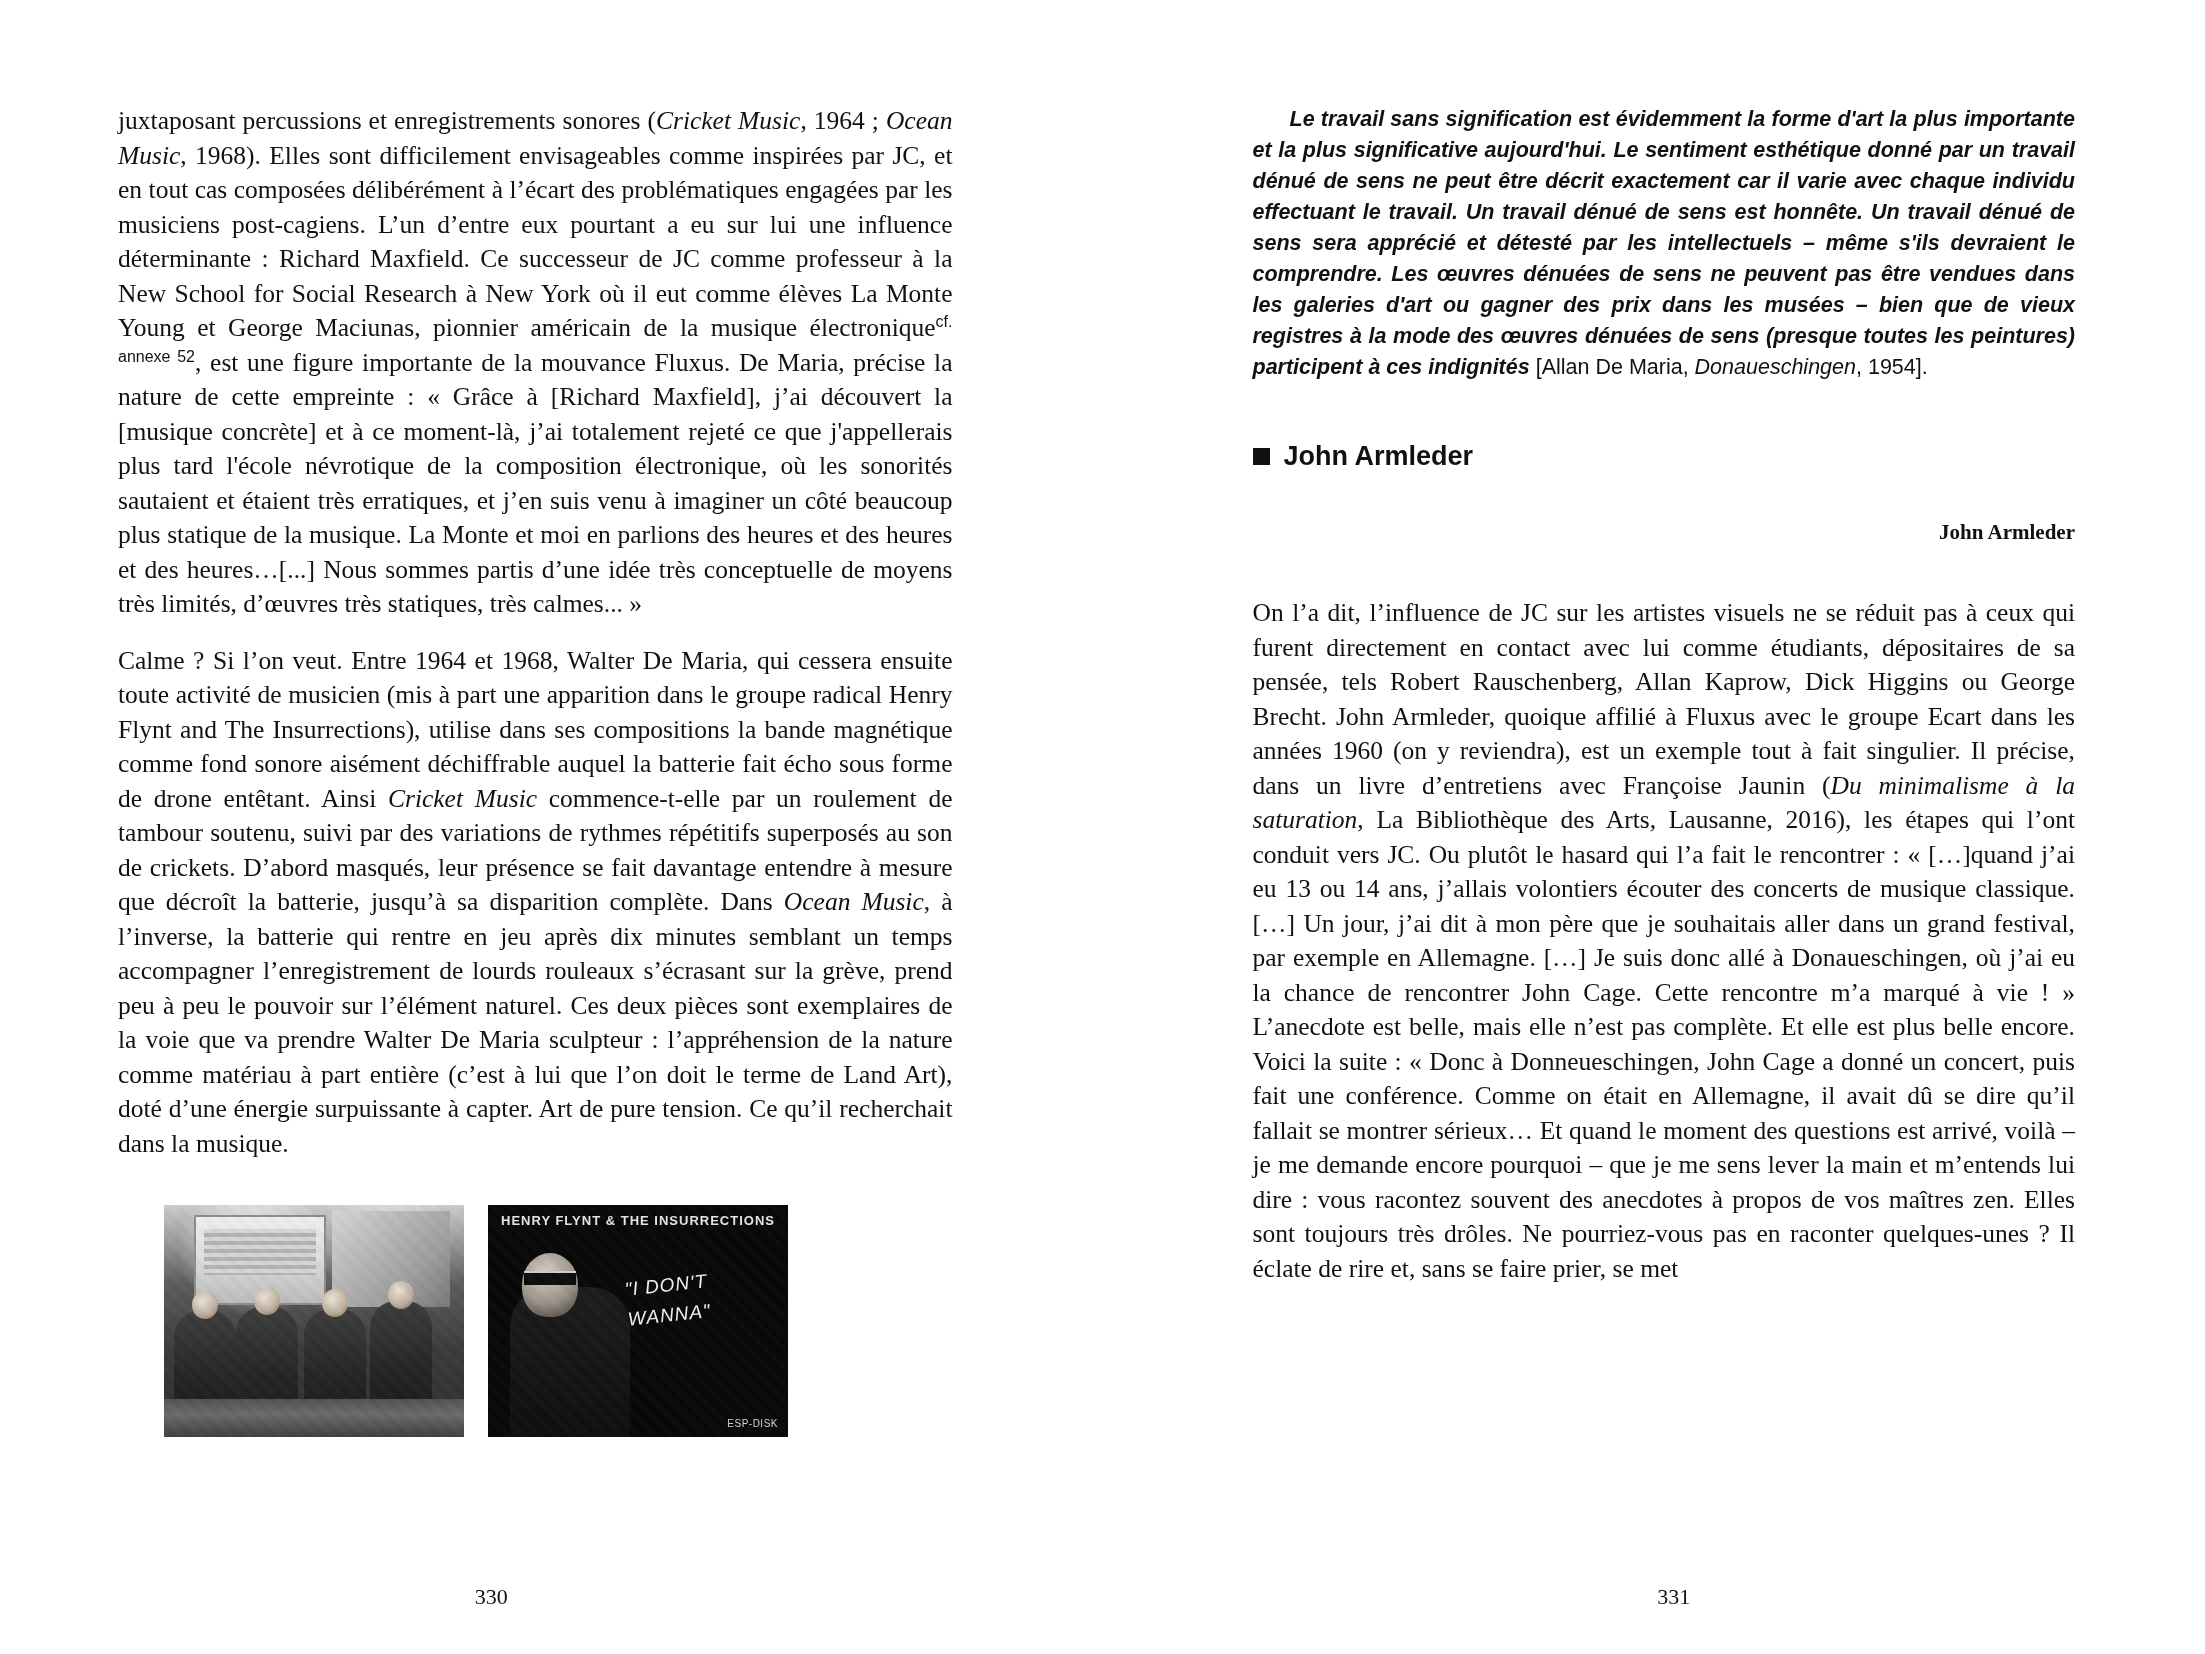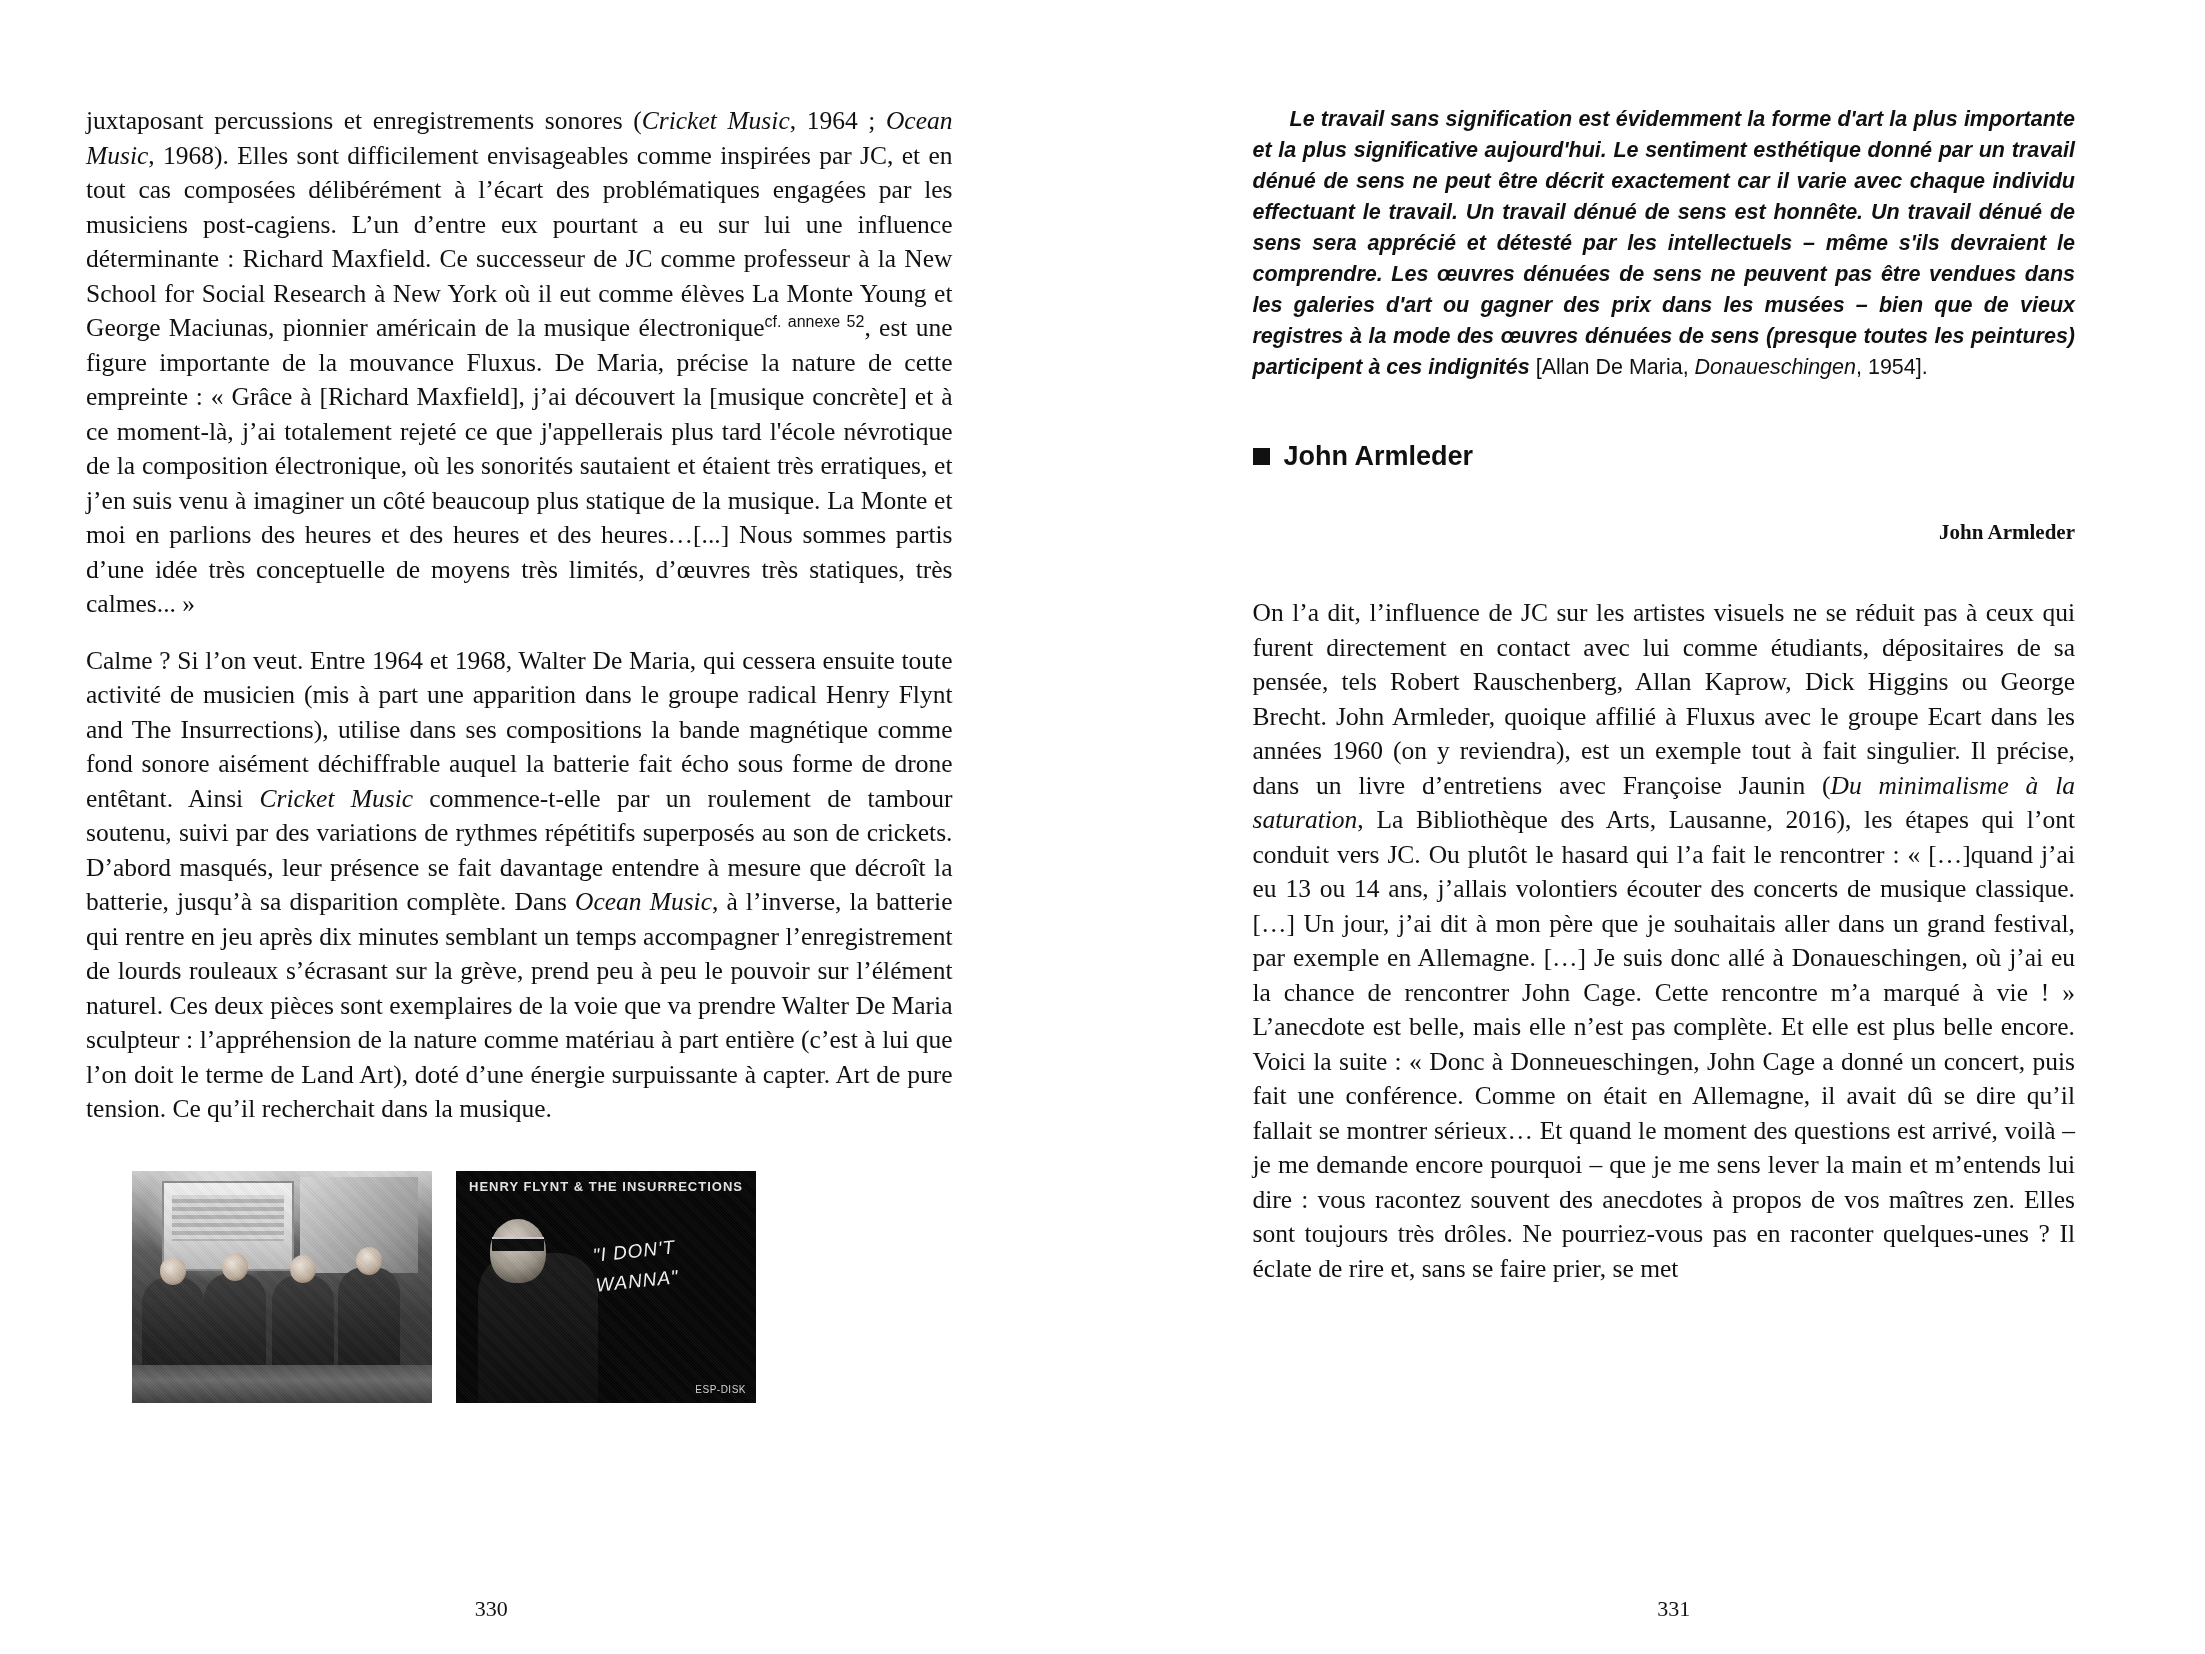--- a/index.html
+++ b/index.html
@@ -19,21 +19,21 @@
     position: absolute;
     inset: 0;
     display: flex;
   }
   .page {
     position: relative;
     width: 50%;
     height: 100%;
     box-sizing: border-box;
   }
-  .page-left   { padding: 104px 150px 0 86px; }
+  .page-left   { padding: 104px 150px 0 118px; }
   .page-right  { padding: 104px 130px 0 150px; }
 
   
   p.body {
     font-family: "Liberation Serif", serif;
     font-size: 25.5px;
     line-height: 34.5px;
     text-align: justify;
     margin: 0 0 22px 0;
     hyphens: none;
@@ -223,21 +223,21 @@
     margin-top: 22px;
     text-align: right;
     font-style: normal;
     font-weight: bold;
     font-size: 21px;
     font-family: "Liberation Serif", serif;
   }
 
   .folio {
     position: absolute;
-    bottom: 32px;
+    bottom: 44px;
     left: 0; right: 0;
     text-align: center;
     font-family: "Liberation Serif", serif;
     font-size: 22px;
     color: #111;
   }
   .folio-left  { padding-right: 120px; }
   .folio-right { padding-left: 40px; }
 </style>
 </head>

